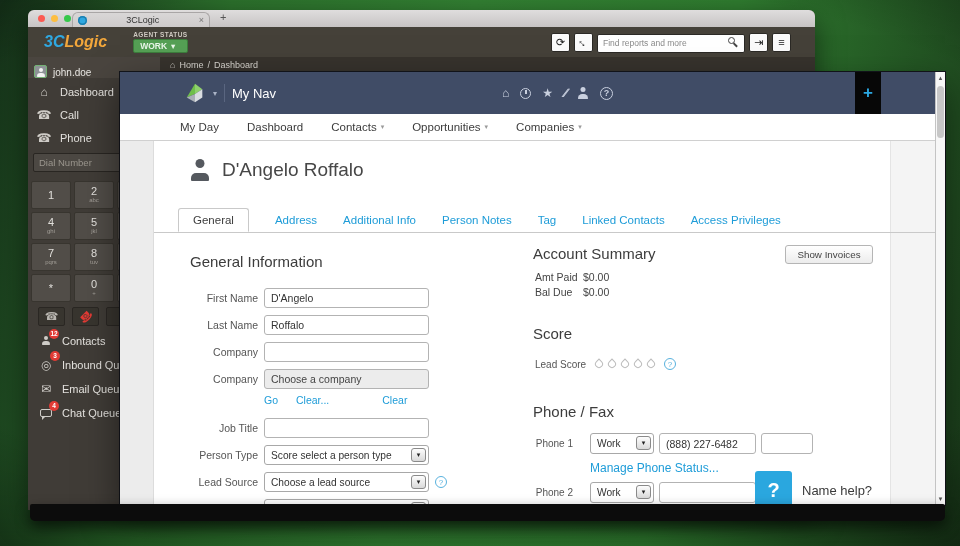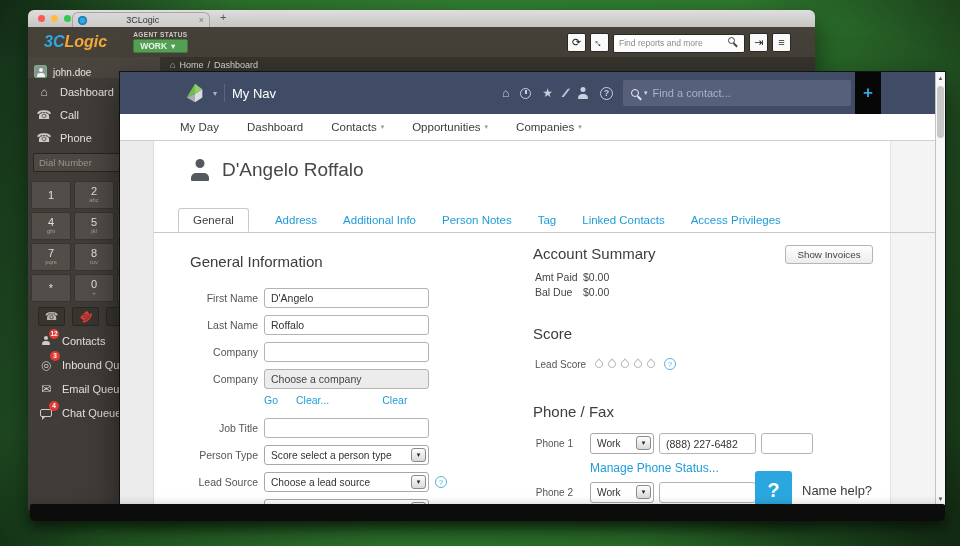--- a/index.html
+++ b/index.html
@@ -34,21 +34,21 @@
   .logo3c .p1 { color:#2fa8e1; } .logo3c .p2 { color:#f3a73b; }
   .agent { margin-left:26px; display:flex; flex-direction:column; gap:1px; }
   .agent-lbl { font-size:6.5px; color:#cfcac2; letter-spacing:.4px; font-weight:bold; }
   .agent-btn { background:#55a055; border:1px solid #3c7d3c; border-radius:2px; color:#eaf6ea;
     font-size:8.5px; font-weight:bold; padding:1px 6px; display:inline-flex; gap:4px; align-items:center; }
   .crm-right { position:absolute; right:24px; top:5px; display:flex; gap:4px; align-items:center; }
   .tbtn { width:19px; height:19px; background:#fbfbfb; border:1px solid #2b2925; border-radius:2px;
     display:flex; align-items:center; justify-content:center; font-size:11px; color:#1d1d1d; }
   .tbtn .rot45 { display:inline-block; transform:rotate(45deg); }
   .crm-search { position:relative; }
-  .crm-search input { width:132px; height:19px; border:1px solid #2b2925; border-radius:2px;
+  .crm-search input { width:148px; height:19px; border:1px solid #2b2925; border-radius:2px;
     font-size:8.5px; padding:0 18px 0 5px; color:#444; }
   .crm-search input::placeholder { color:#8a8a8a; }
   .mag { position:absolute; width:7px; height:7px; border:1.5px solid #444; border-radius:50%; }
   .mag::after { content:''; position:absolute; width:5px; height:1.5px; background:#444;
     transform:rotate(45deg); right:-4px; bottom:-2px; }
   .crm-search .mag { right:10px; top:5px; }
 
   .app-body { position:absolute; left:0; right:0; top:47px; bottom:0; display:flex; overflow:hidden; }
   .sidebar { width:132px; flex:none; background:#403c37; position:relative; overflow:hidden; }
   .crm-main { flex:1; background:#44403a; position:relative; }
@@ -378,25 +378,20 @@
         <span class="ttl">My Nav</span>
       </div>
       <div class="hicons">
         <span>⌂</span>
         <span class="clock-i"></span>
         <span>★</span>
         <span class="slashes">∕∕</span>
         <span class="picon"></span>
         <span class="qm">?</span>
       </div>
-      <div class="fg-search">
-        <span class="mag"></span>
-        <span class="car">▾</span>
-        <input placeholder="Find a contact..." style="">
-      </div>
       <div class="plusbtn">
           <span>+</span>
         </div>
     </div>
 
     <div class="navbar">
       <span class="nv">
           <span>My Day</span>
         </span>
       <span class="nv">

